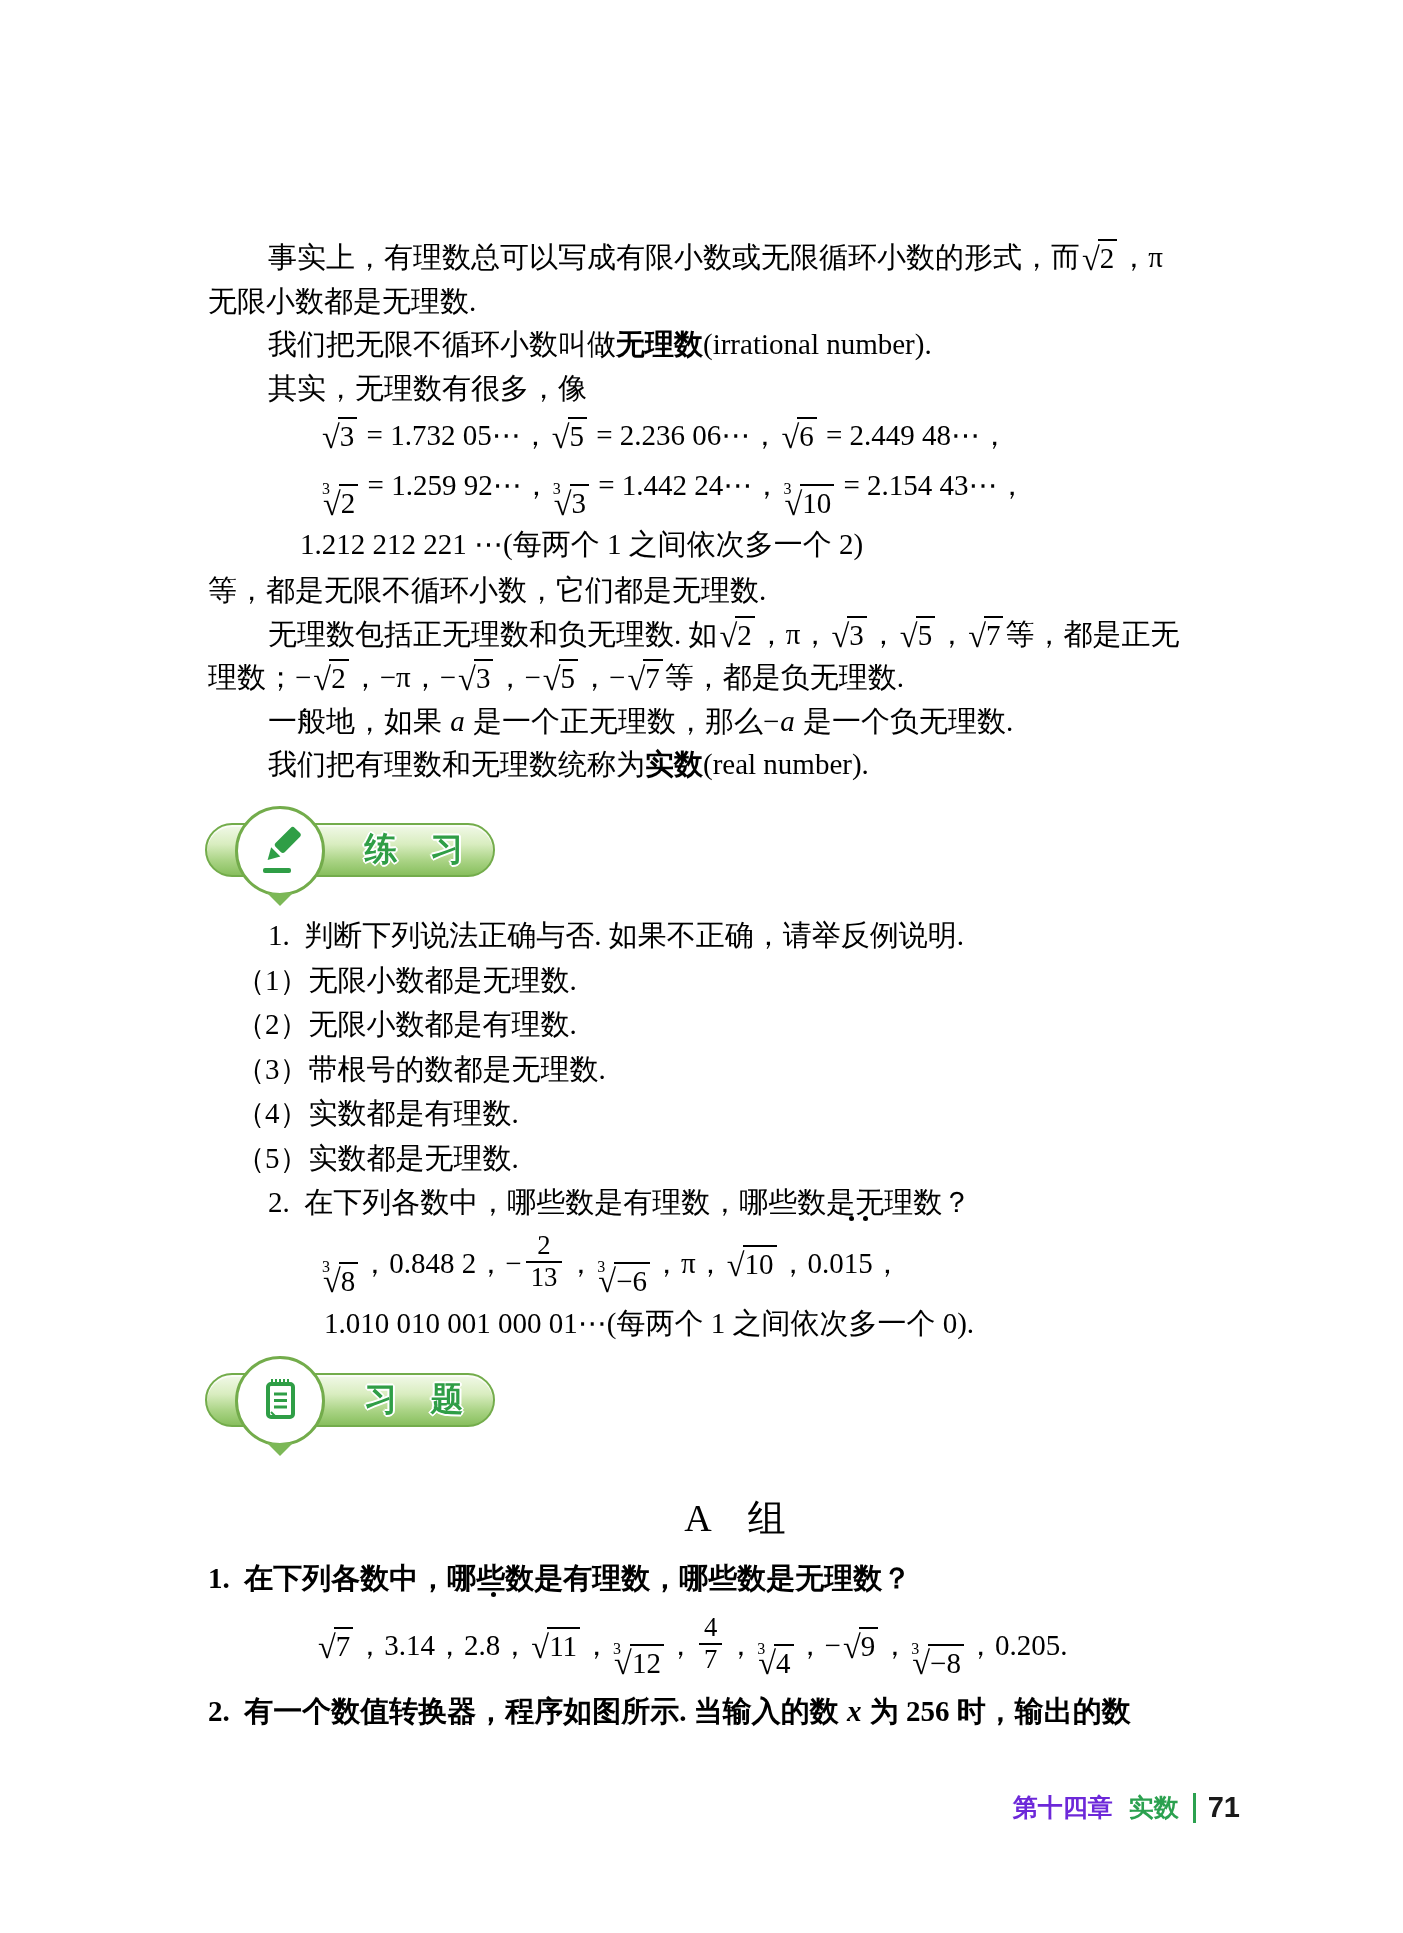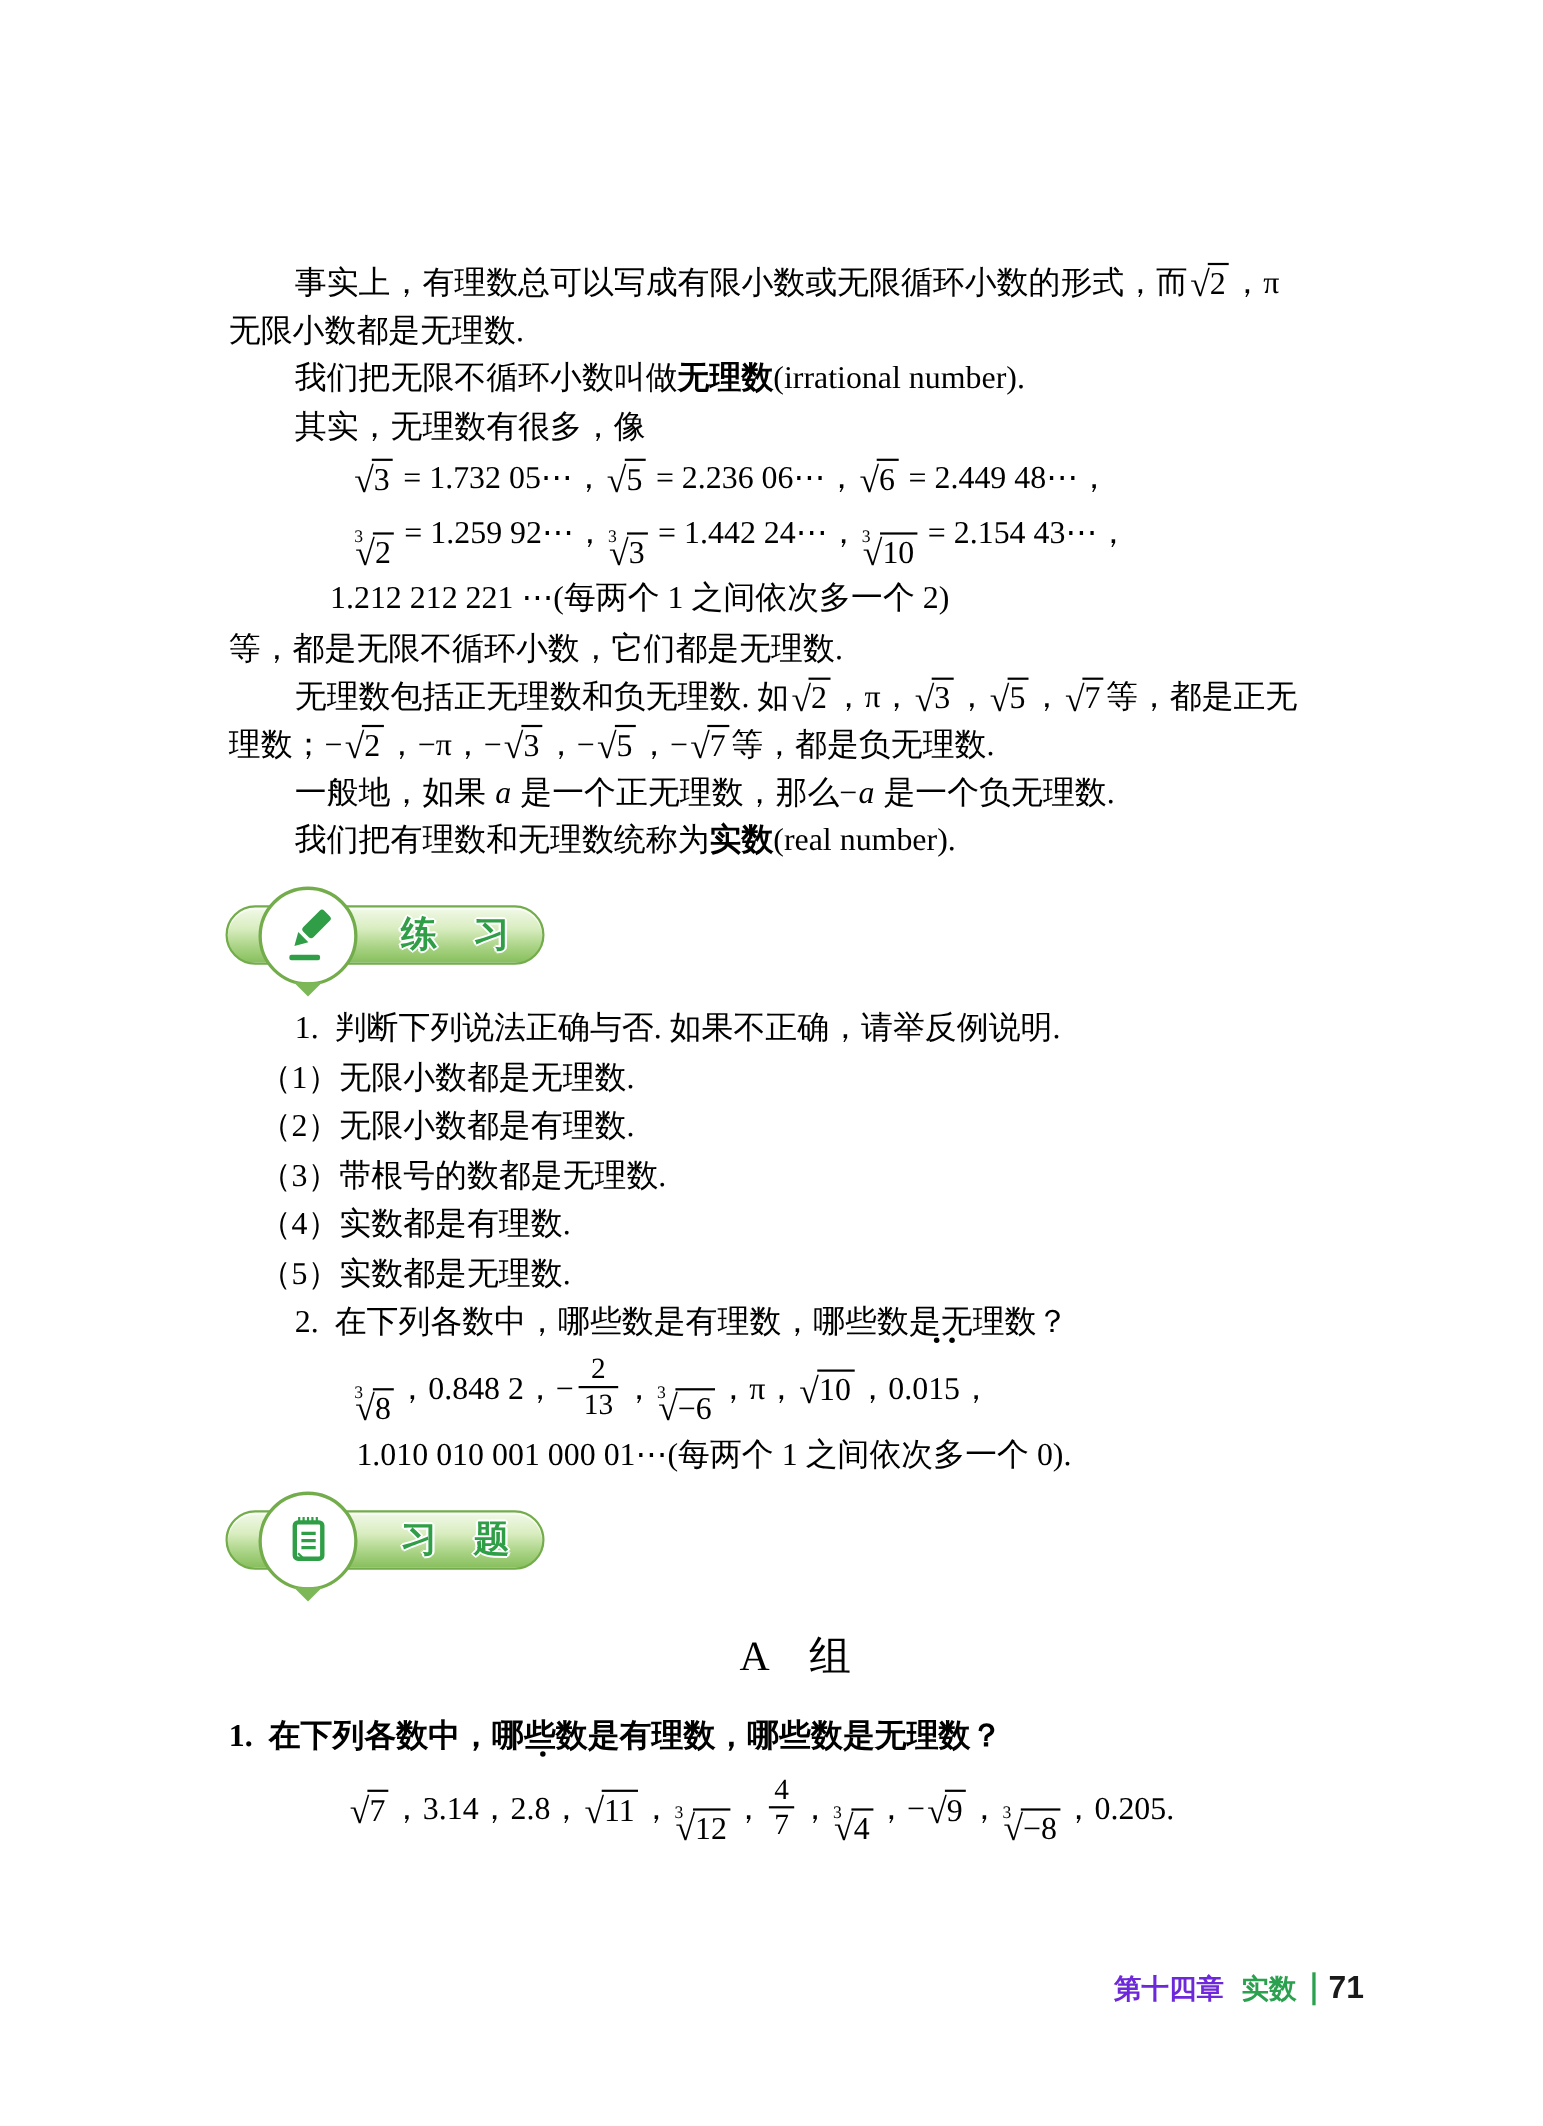--- a/index.html
+++ b/index.html
@@ -194,21 +194,21 @@
           <line x1="25" y1="8" x2="25" y2="3"></line>
           <line x1="29" y1="8" x2="29" y2="3"></line>
           <line x1="33" y1="8" x2="33" y2="3"></line>
         </g>
         <path d="M16 36 l6 6" stroke="#2f9e46" stroke-width="2" fill="none"></path>
       </svg>
     </div>
     <div class="tri"></div>
   </div>
 
-  <h2 class="group-heading" style="margin:0;font-weight:normal;">A　组</h2>
+  <h2 class="group-heading" style="margin:12px;font-weight:normal;">A　组</h2>
 
   <section id="a-lines" class="textblock" style="left:208px;top:1556px;width:1040px;">
       <div class="line aq">1. 在下列各数中，哪些数是有理数，哪些数是无理数？</div>
       <div class="line amath"><span class="root">
           <span class="sign">√</span>
           <span class="rad">7</span>
         </span>，3.14，2.<span class="odot">8</span>，<span class="root">
           <span class="sign">√</span>
           <span class="rad">11</span>
         </span>，<span class="root">
@@ -223,20 +223,21 @@
           <span class="sign">√</span>
           <span class="rad">4</span>
         </span>，−<span class="root">
           <span class="sign">√</span>
           <span class="rad">9</span>
         </span>，<span class="root">
           <span class="idx">3</span>
           <span class="sign">√</span>
           <span class="rad">−8</span>
         </span>，0.205.</div>
+      <div class="line aq">2. 有一个数值转换器，程序如图所示. 当输入的数 <span class="var">x</span> 为 256 时，输出的数</div>
     </section>
 
   <div class="footer">
     <span class="f-chapter">第十四章</span>
     <span class="f-topic">实数</span>
     <span class="f-sep"></span>
     <span class="f-page">71</span>
   </div>
 
 </div>

